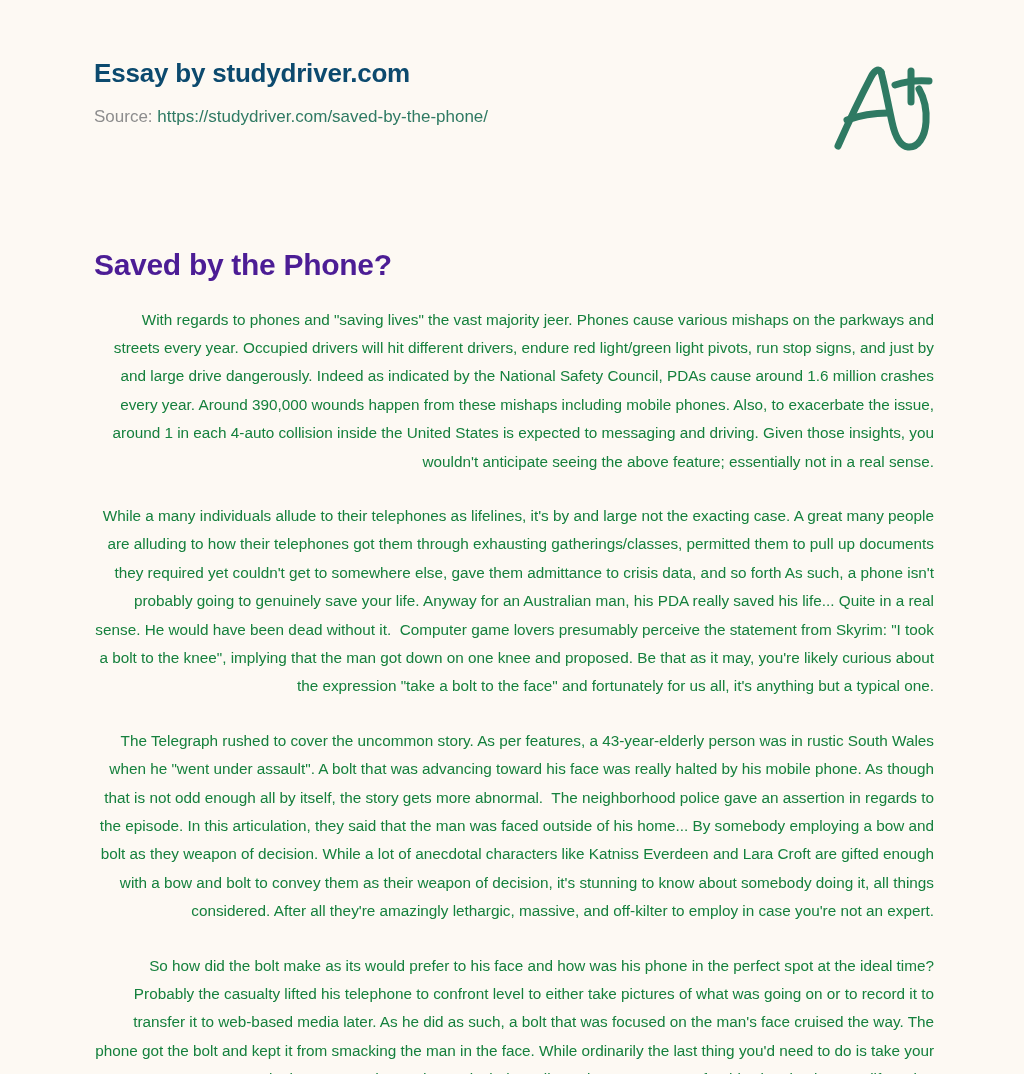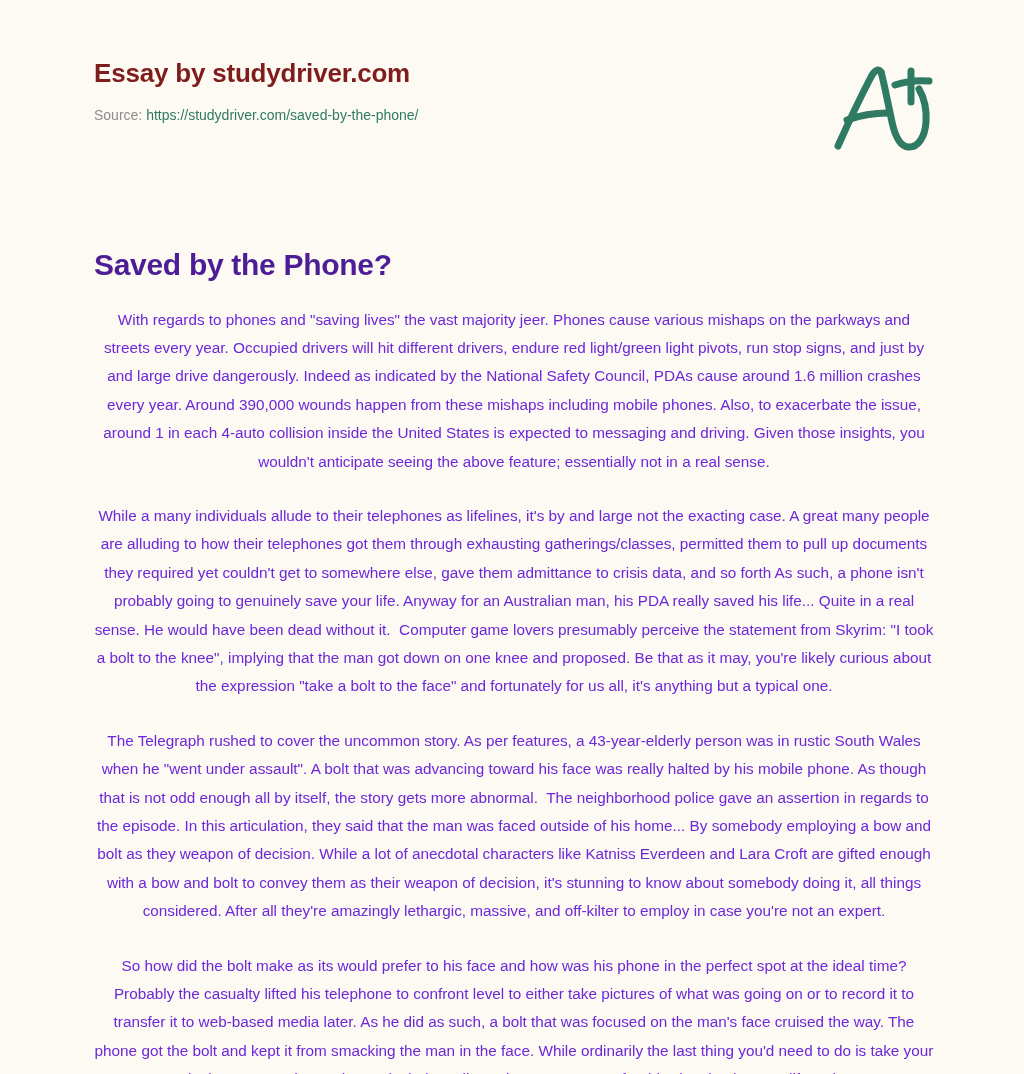--- a/index.html
+++ b/index.html
@@ -28,27 +28,27 @@
   .header {
     position: relative;
     padding: 58px 78px 0 94px;
     min-height: 130px;
     box-sizing: border-box;
   }
   .byline {
     font-size: 26px;
     font-weight: bold;
     letter-spacing: -0.2px;
-    color: #7f1d1d;
+    color: #0c4a6e;
     line-height: 1.2;
     margin: 0;
   }
   .source-line {
     margin-top: 17px;
-    font-size: 14px;
+    font-size: 17px;
     color: #8d8d8d;
     line-height: 1.3;
     white-space: nowrap;
   }
   .source-label {
     color: #8d8d8d;
   }
   .source-url {
     color: #2f7a63;
     text-decoration: none;
@@ -76,22 +76,22 @@
   }
 
   
   .article {
     padding: 22px 78px 30px 94px;
   }
   .article p {
     margin: 0 12px 26px 0;
     font-size: 15.3px;
     line-height: 28.4px;
-    color: #6d28d9;
-    text-align: center;
+    color: #15803d;
+    text-align: right;
     white-space: pre-wrap;
   }
   .article p:last-child { margin-bottom: 0; }
 </style>
 </head>
 <body>
 
 <div class="page">
 
   <div class="header">

